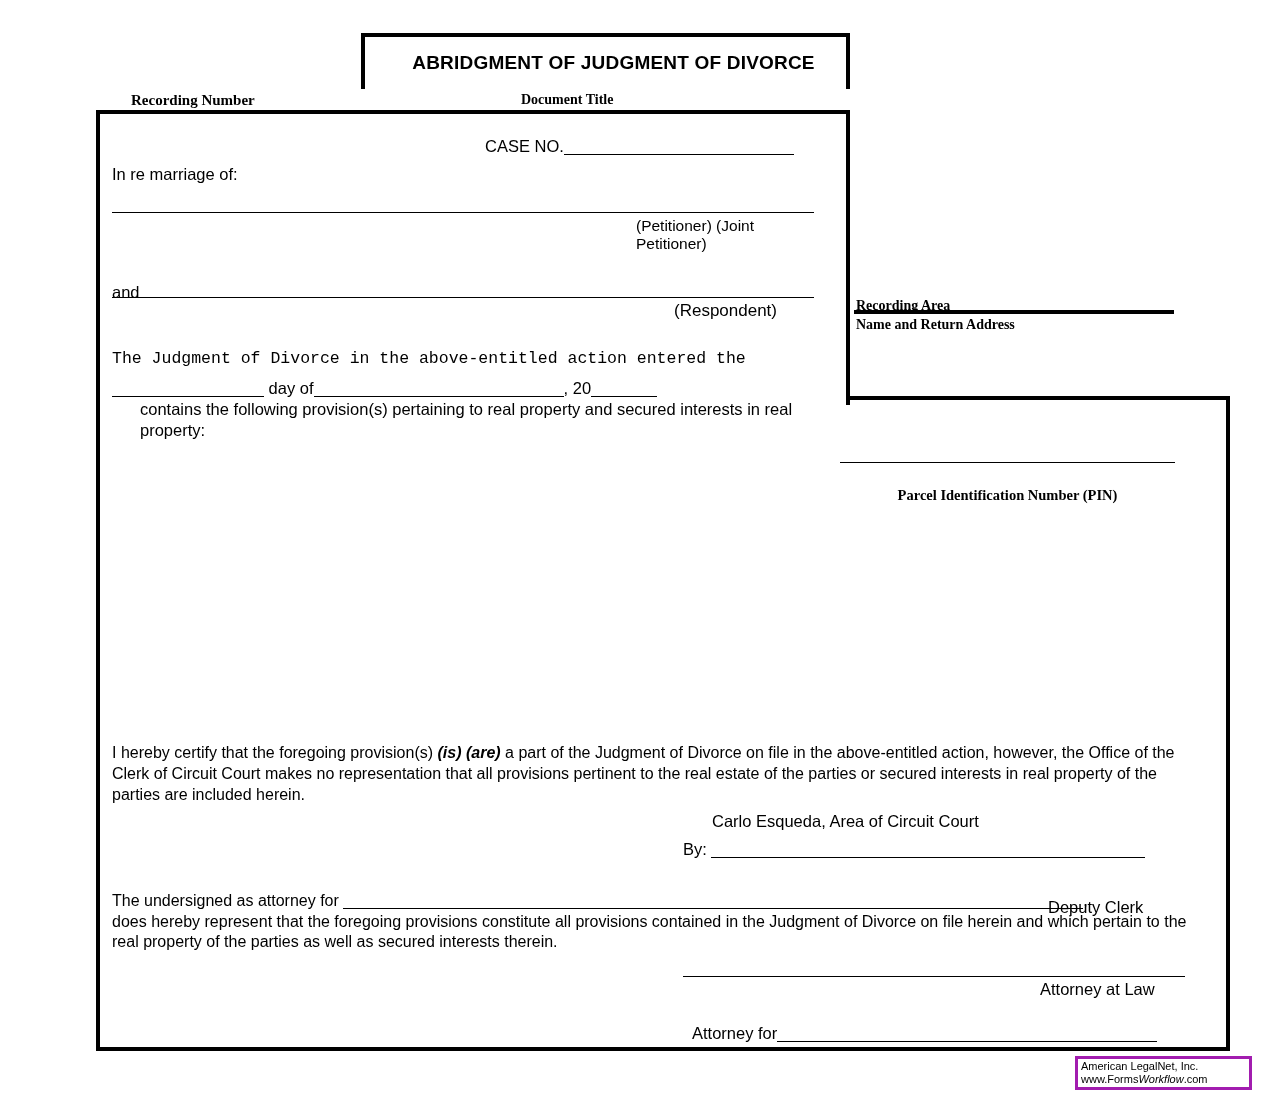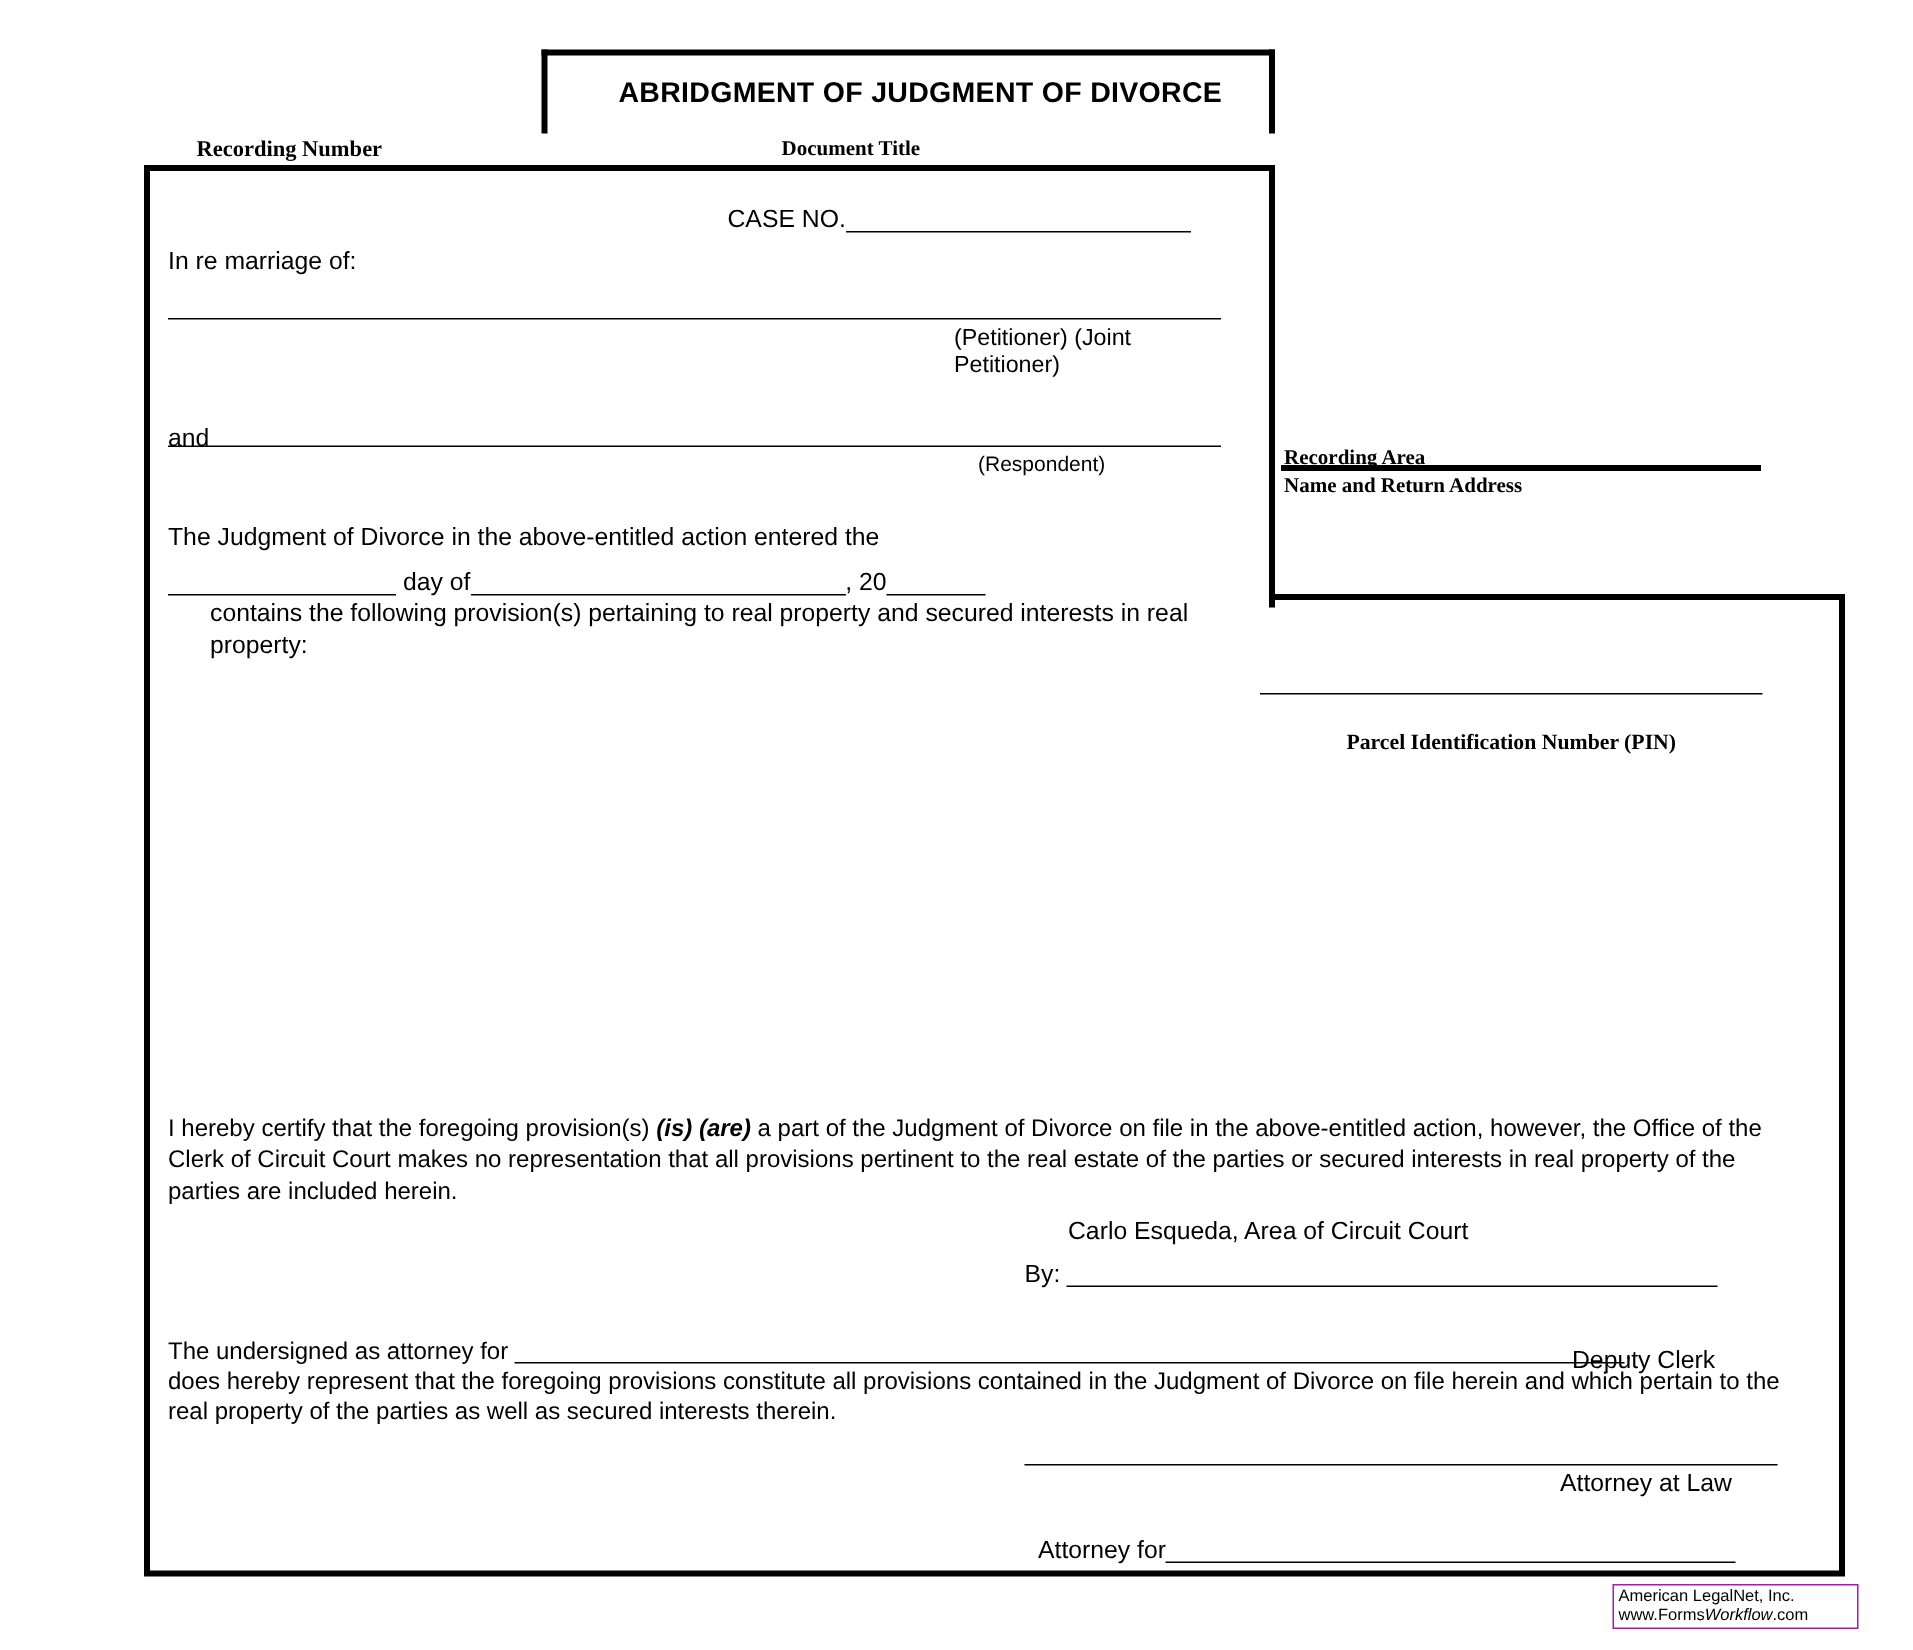--- a/index.html
+++ b/index.html
@@ -192,33 +192,34 @@
   .rule-respondent {
     position: absolute;
     left: 112px;
     top: 297px;
     width: 702px;
     height: 1px;
     background: #000;
   }
   .respondent-label {
     position: absolute;
-    left: 652px;
+    left: 674px;
     top: 301px;
-    font-size: 14px;
+    font-size: 17px;
     text-align: right;
   }
 
   
   .judg-p1 {
     position: absolute;
     left: 112px;
     top: 349px;
     font-size: 16.5px;
     white-space: nowrap;
+    font-family: Liberation Mono, monospace;
   }
   .judg-p2 {
     position: absolute;
     left: 112px;
     top: 379px;
     font-size: 16.5px;
     white-space: nowrap;
   }
   .judg-p2 .rule-a {
     display: inline-block;
@@ -339,22 +340,22 @@
     width: 380px;
     height: 1em;
     vertical-align: -3px;
   }
 
   
   .footer-stamp {
     position: absolute;
     left: 1075px;
     top: 1056px;
-    width: 164px;
-    border: 1px solid #a21caf;
+    width: 177px;
+    border: 3px solid #a21caf;
     box-sizing: border-box;
     padding: 1px 3px;
     font-size: 11px;
     line-height: 1.18;
     font-family: "Liberation Sans", sans-serif;
   }
   .footer-stamp .l2 i { font-style: italic; }
 </style>
 </head>
 <body>

